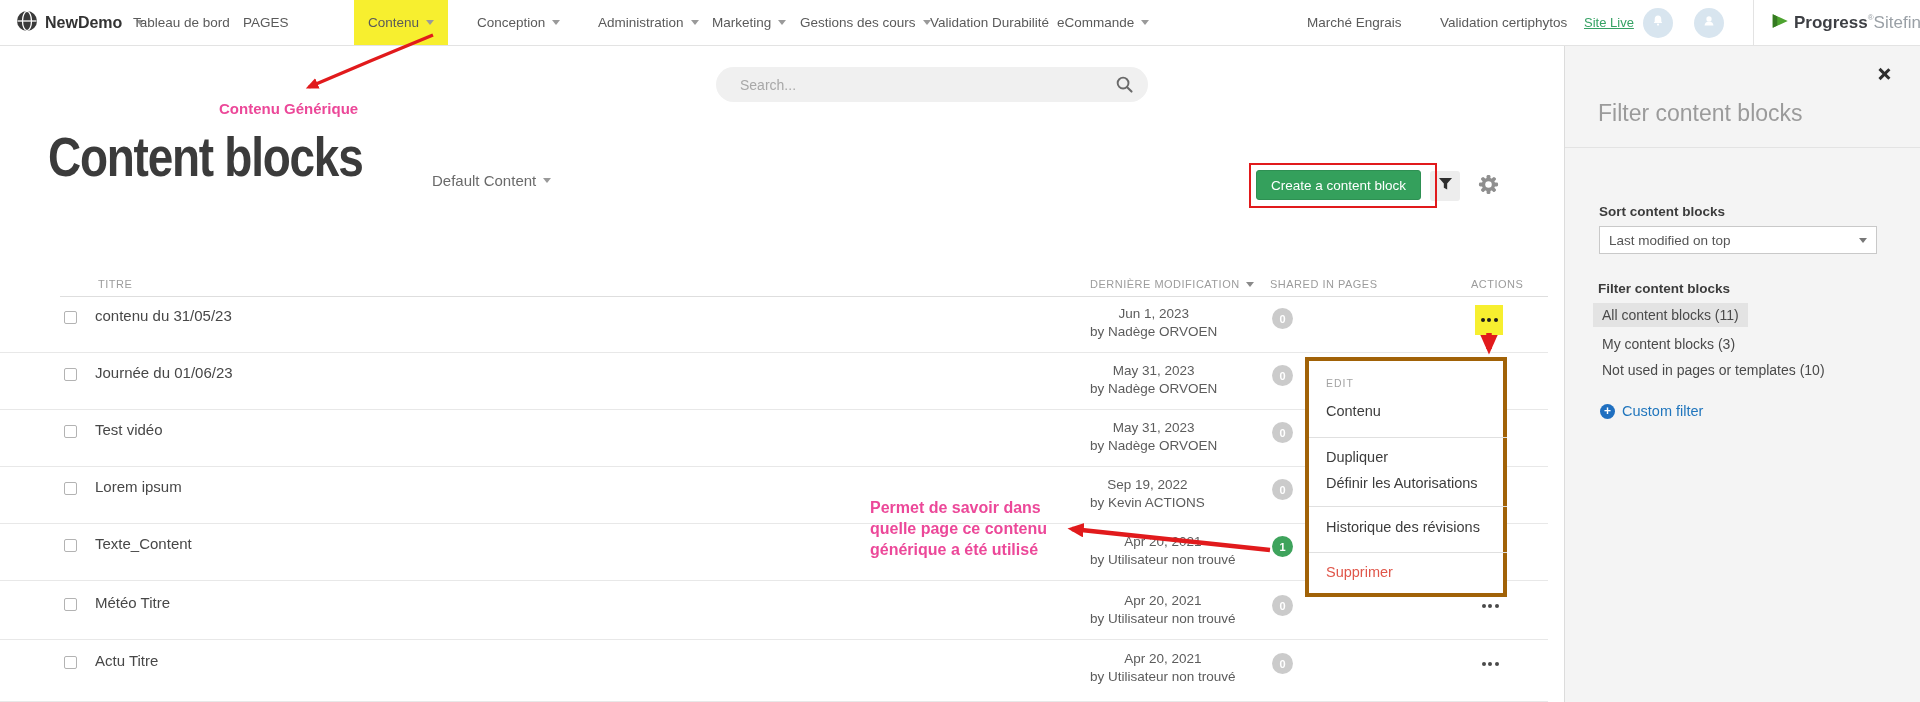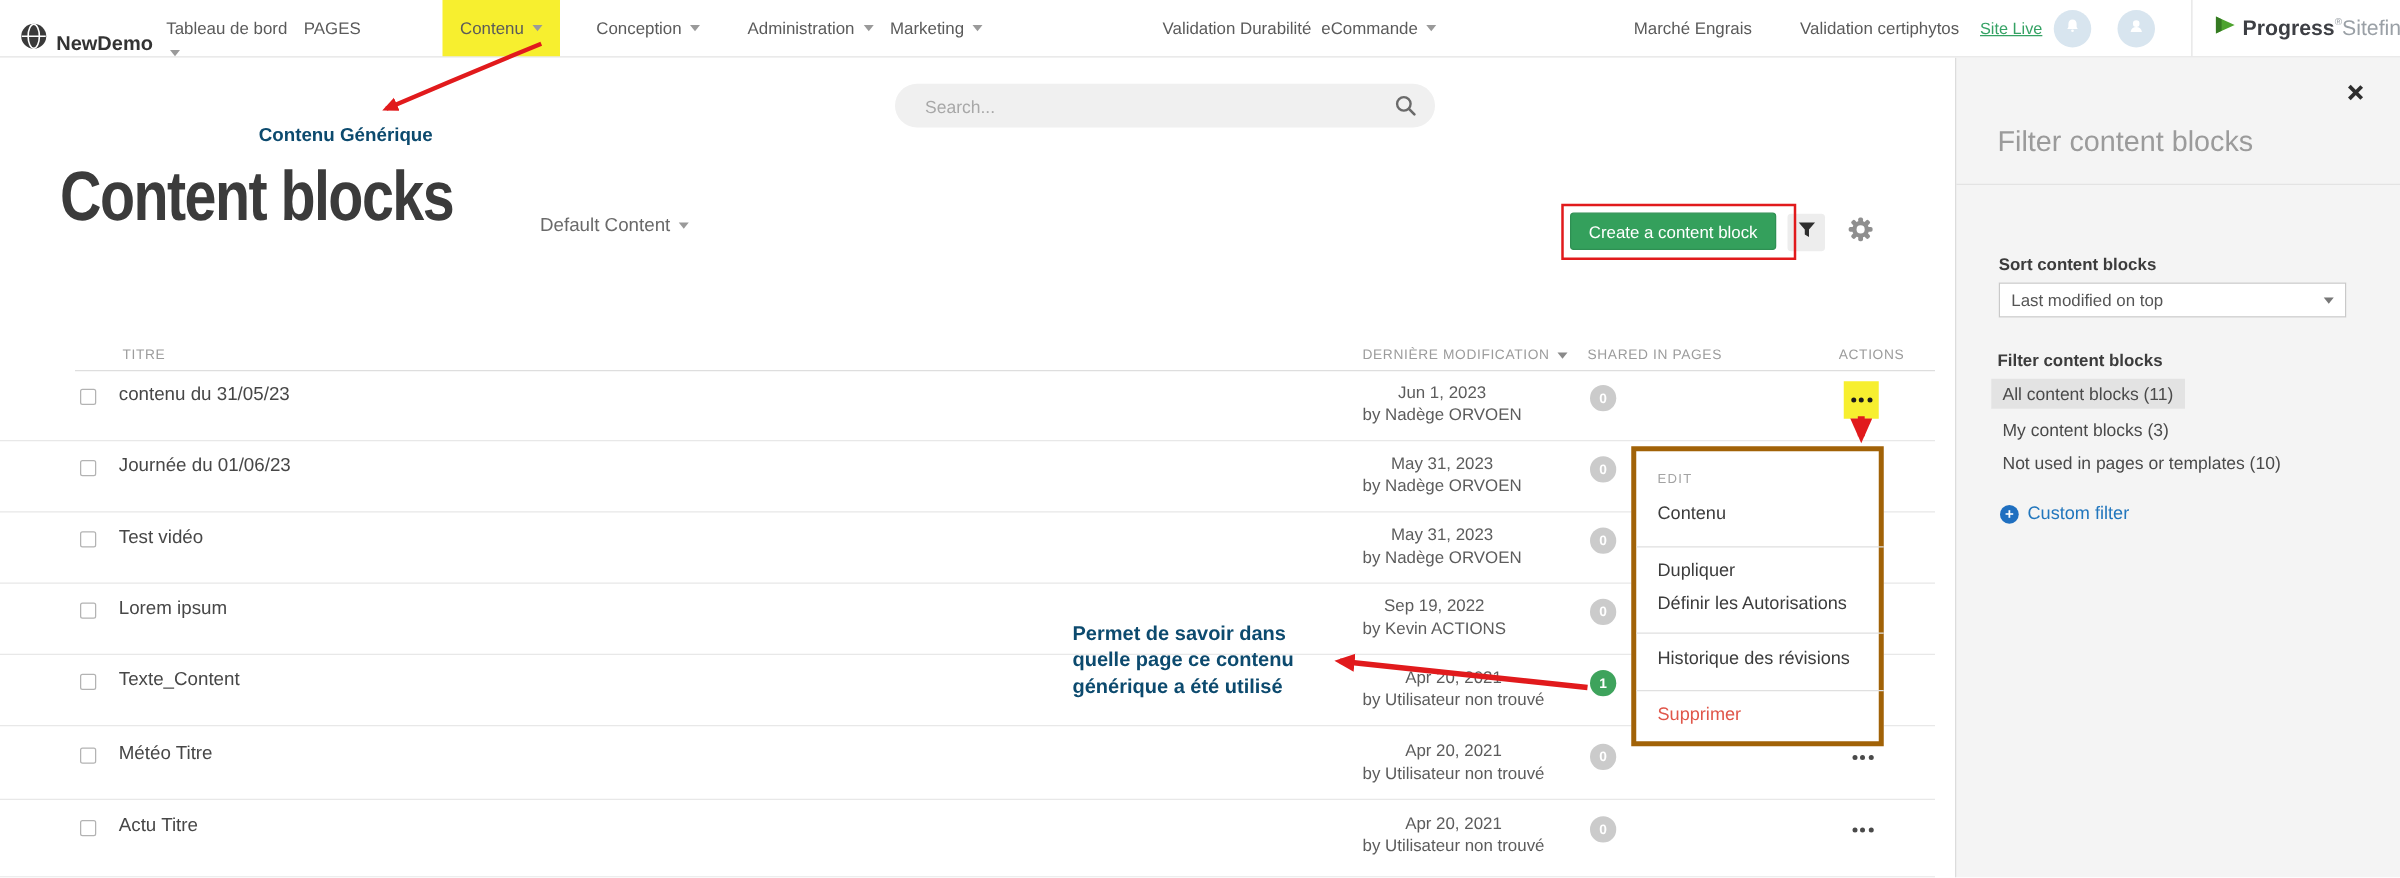--- a/index.html
+++ b/index.html
@@ -2,21 +2,21 @@
 <html><head>
 <meta charset="utf-8">
 <style>
   * { margin:0; padding:0; box-sizing:border-box; }
   html,body { width:1920px; height:702px; }
   body { position:relative; background:#fff; font-family:"Liberation Sans", sans-serif; overflow:hidden; color:#4a4a4a; }
 
   
   .topbar { position:absolute; left:0; top:0; width:1920px; height:46px; background:#fff; border-bottom:1px solid #e3e3e3; z-index:10; }
   .navitem { position:absolute; top:0; height:45px; display:flex; align-items:center; font-size:13.5px; color:#5a5a5a; white-space:nowrap; cursor:pointer; }
-  .brandgrp { position:absolute; left:16px; top:0; height:45px; display:flex; align-items:flex-end; gap:7px; }
+  .brandgrp { position:absolute; left:16px; top:0; height:45px; display:flex; align-items:center; gap:7px; }
   .sitename { font-size:16px; font-weight:bold; color:#333; }
   .caret { display:inline-block; width:0; height:0; border-left:4px solid transparent; border-right:4px solid transparent; border-top:5px solid #9a9a9a; margin-left:7px; }
   .nav-hl { background:#f7ef2f; padding:0 14px; }
   .sitelive { color:#35a264; text-decoration:underline; font-size:13px; }
   .navcircle { position:absolute; top:8px; width:30px; height:30px; border-radius:50%; background:#d8e5ef; display:flex; align-items:center; justify-content:center; }
   .navdivider { position:absolute; left:1753px; top:0; width:1px; height:45px; background:#e3e3e3; }
   .brandlogo { position:absolute; left:1770px; top:0; height:45px; display:flex; align-items:center; gap:4px; }
   .blp1 { font-size:17px; font-weight:bold; color:#3d3f44; }
   .blp2 { font-size:17px; color:#9aa0a6; }
   .tm { font-size:8px; color:#9aa0a6; vertical-align:top; }
@@ -68,21 +68,21 @@
   .sb-label { position:absolute; font-size:13.5px; font-weight:bold; color:#3c3c3c; z-index:9; }
   .sb-select { position:absolute; left:1599px; top:226px; width:278px; height:28px; background:#fff; border:1px solid #c9c9c9; font-size:13.5px; color:#555; display:flex; align-items:center; padding:0 9px; cursor:pointer; z-index:9; }
   .sb-select .caret { position:absolute; right:9px; border-top-color:#777; }
   .sb-item { position:absolute; font-size:14px; color:#4a4a4a; cursor:pointer; z-index:9; white-space:nowrap; }
   .sb-item.sel { background:#e3e3e3; padding:4px 9px; }
   .sb-custom { position:absolute; left:1600px; top:403px; display:flex; align-items:center; gap:7px; cursor:pointer; z-index:9; }
   .plus { width:15px; height:15px; border-radius:50%; background:#1f6fc0; color:#fff; font-size:12px; font-weight:bold; display:flex; align-items:center; justify-content:center; line-height:0; }
   .sb-custom span.txt { font-size:14.5px; color:#2176bd; }
 
   
-  .ann { position:absolute; color:#0c4a6e; font-weight:bold; z-index:45; }
+  .ann { position:absolute; color:#ec4899; font-weight:bold; z-index:45;margin-left:12px; }
   .ann1 { left:207px; top:100px; font-size:15px; }
   .ann2 { left:858px; top:497px; font-size:16px; line-height:21px; white-space:pre-line; }
   .arrowlayer { position:absolute; left:0; top:0; width:1920px; height:702px; z-index:50; pointer-events:none; }
 </style>
 </head>
 <body>
 
 <div class="topbar">
   <div class="brandgrp">
     <span>
@@ -109,20 +109,24 @@
   <span class="navitem" style="left:477px">
       <span>Conception</span>
       <span class="caret"></span>
     </span>
   <span class="navitem" style="left:598px">
       <span>Administration</span>
       <span class="caret"></span>
     </span>
   <span class="navitem" style="left:712px">
       <span>Marketing</span>
+      <span class="caret"></span>
+    </span>
+  <span class="navitem" style="left:800px">
+      <span>Gestions des cours</span>
       <span class="caret"></span>
     </span>
   <span class="navitem" style="left:930px">
       <span>Validation Durabilité</span>
     </span>
   <span class="navitem" style="left:1057px">
       <span>eCommande</span>
       <span class="caret"></span>
     </span>
   <span class="navitem" style="left:1307px">

